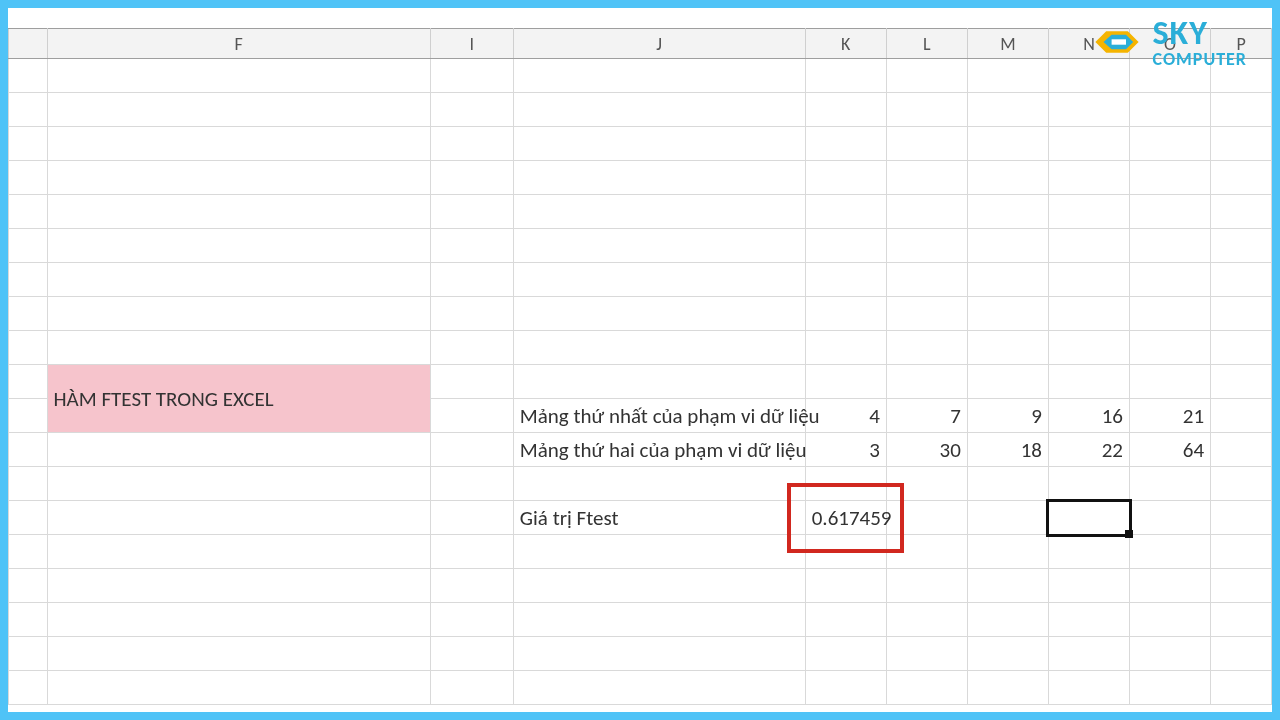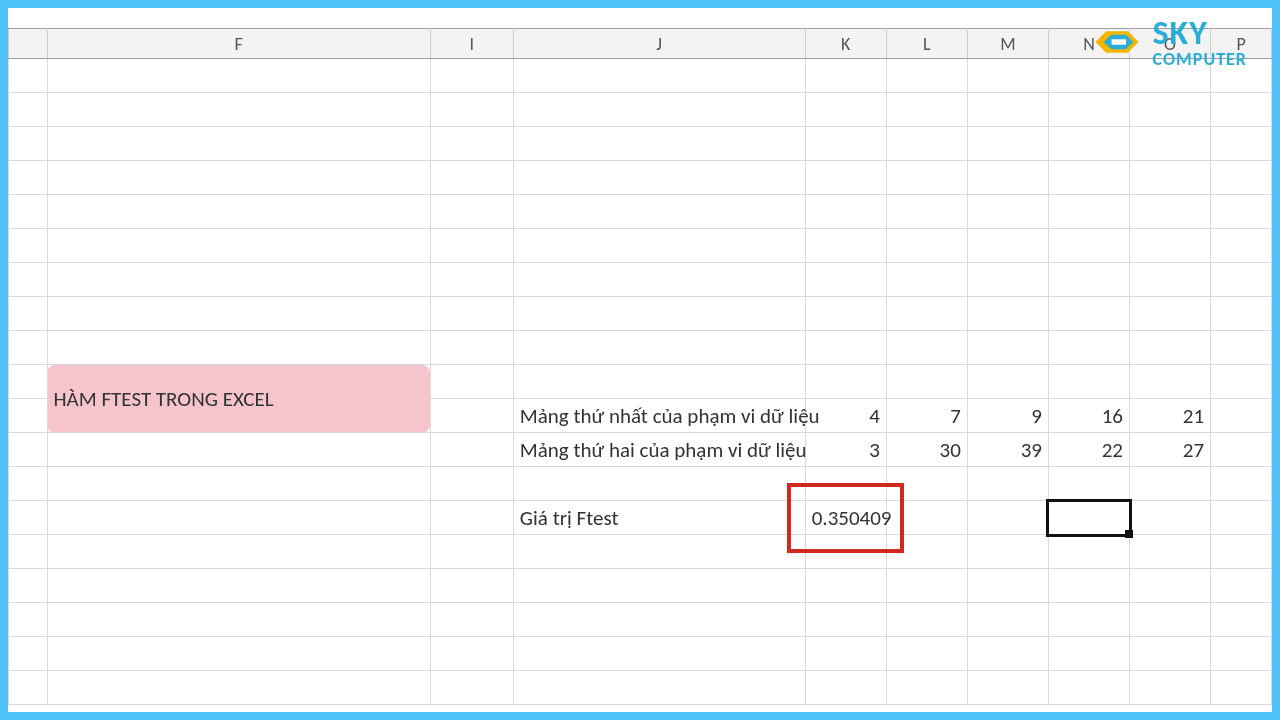--- a/index.html
+++ b/index.html
@@ -56,21 +56,20 @@
   }
   td.num { text-align: right; }
   td.text { text-align: left; }
   .title-cell {
     background: #f6c4cc;
     color: #c0392b;
     font-size: 28px;
     font-weight: 400;
     padding-left: 6px;
     text-align: left;
-    border-radius: 8px;
   }
   
   col.rowhdr { width: 38px; }
   col.cF { width: 378px; }
   col.cI { width: 82px; }
   col.cJ { width: 288px; }
   col.cK { width: 80px; }
   col.cL { width: 80px; }
   col.cM { width: 80px; }
   col.cN { width: 80px; }
@@ -266,43 +265,43 @@
           <td class="num big">21</td>
           <td></td>
         </tr>
         <tr id="row-array2">
           <td></td>
             <td></td>
             <td></td>
           <td class="text big">Mảng thứ hai của phạm vi dữ liệu</td>
           <td class="num big">3</td>
           <td class="num big">30</td>
-          <td class="num big">39</td>
+          <td class="num big">18</td>
           <td class="num big">22</td>
-          <td class="num big">27</td>
+          <td class="num big">64</td>
           <td></td>
         </tr>
         <tr>
             <td class="spacer"></td>
             <td></td>
             <td></td>
             <td></td>
             <td></td>
             <td></td>
             <td></td>
             <td></td>
             <td></td>
             <td></td>
           </tr>
         <tr id="row-ftest">
           <td></td>
             <td></td>
             <td></td>
           <td class="text big">Giá trị Ftest</td>
-          <td class="num big" id="ftest-cell">0.350409</td>
+          <td class="num big" id="ftest-cell">0.617459</td>
           <td></td>
             <td></td>
           <td id="sel-target"></td>
           <td></td>
             <td></td>
         </tr>
         <tr>
             <td></td>
             <td></td>
             <td></td>

